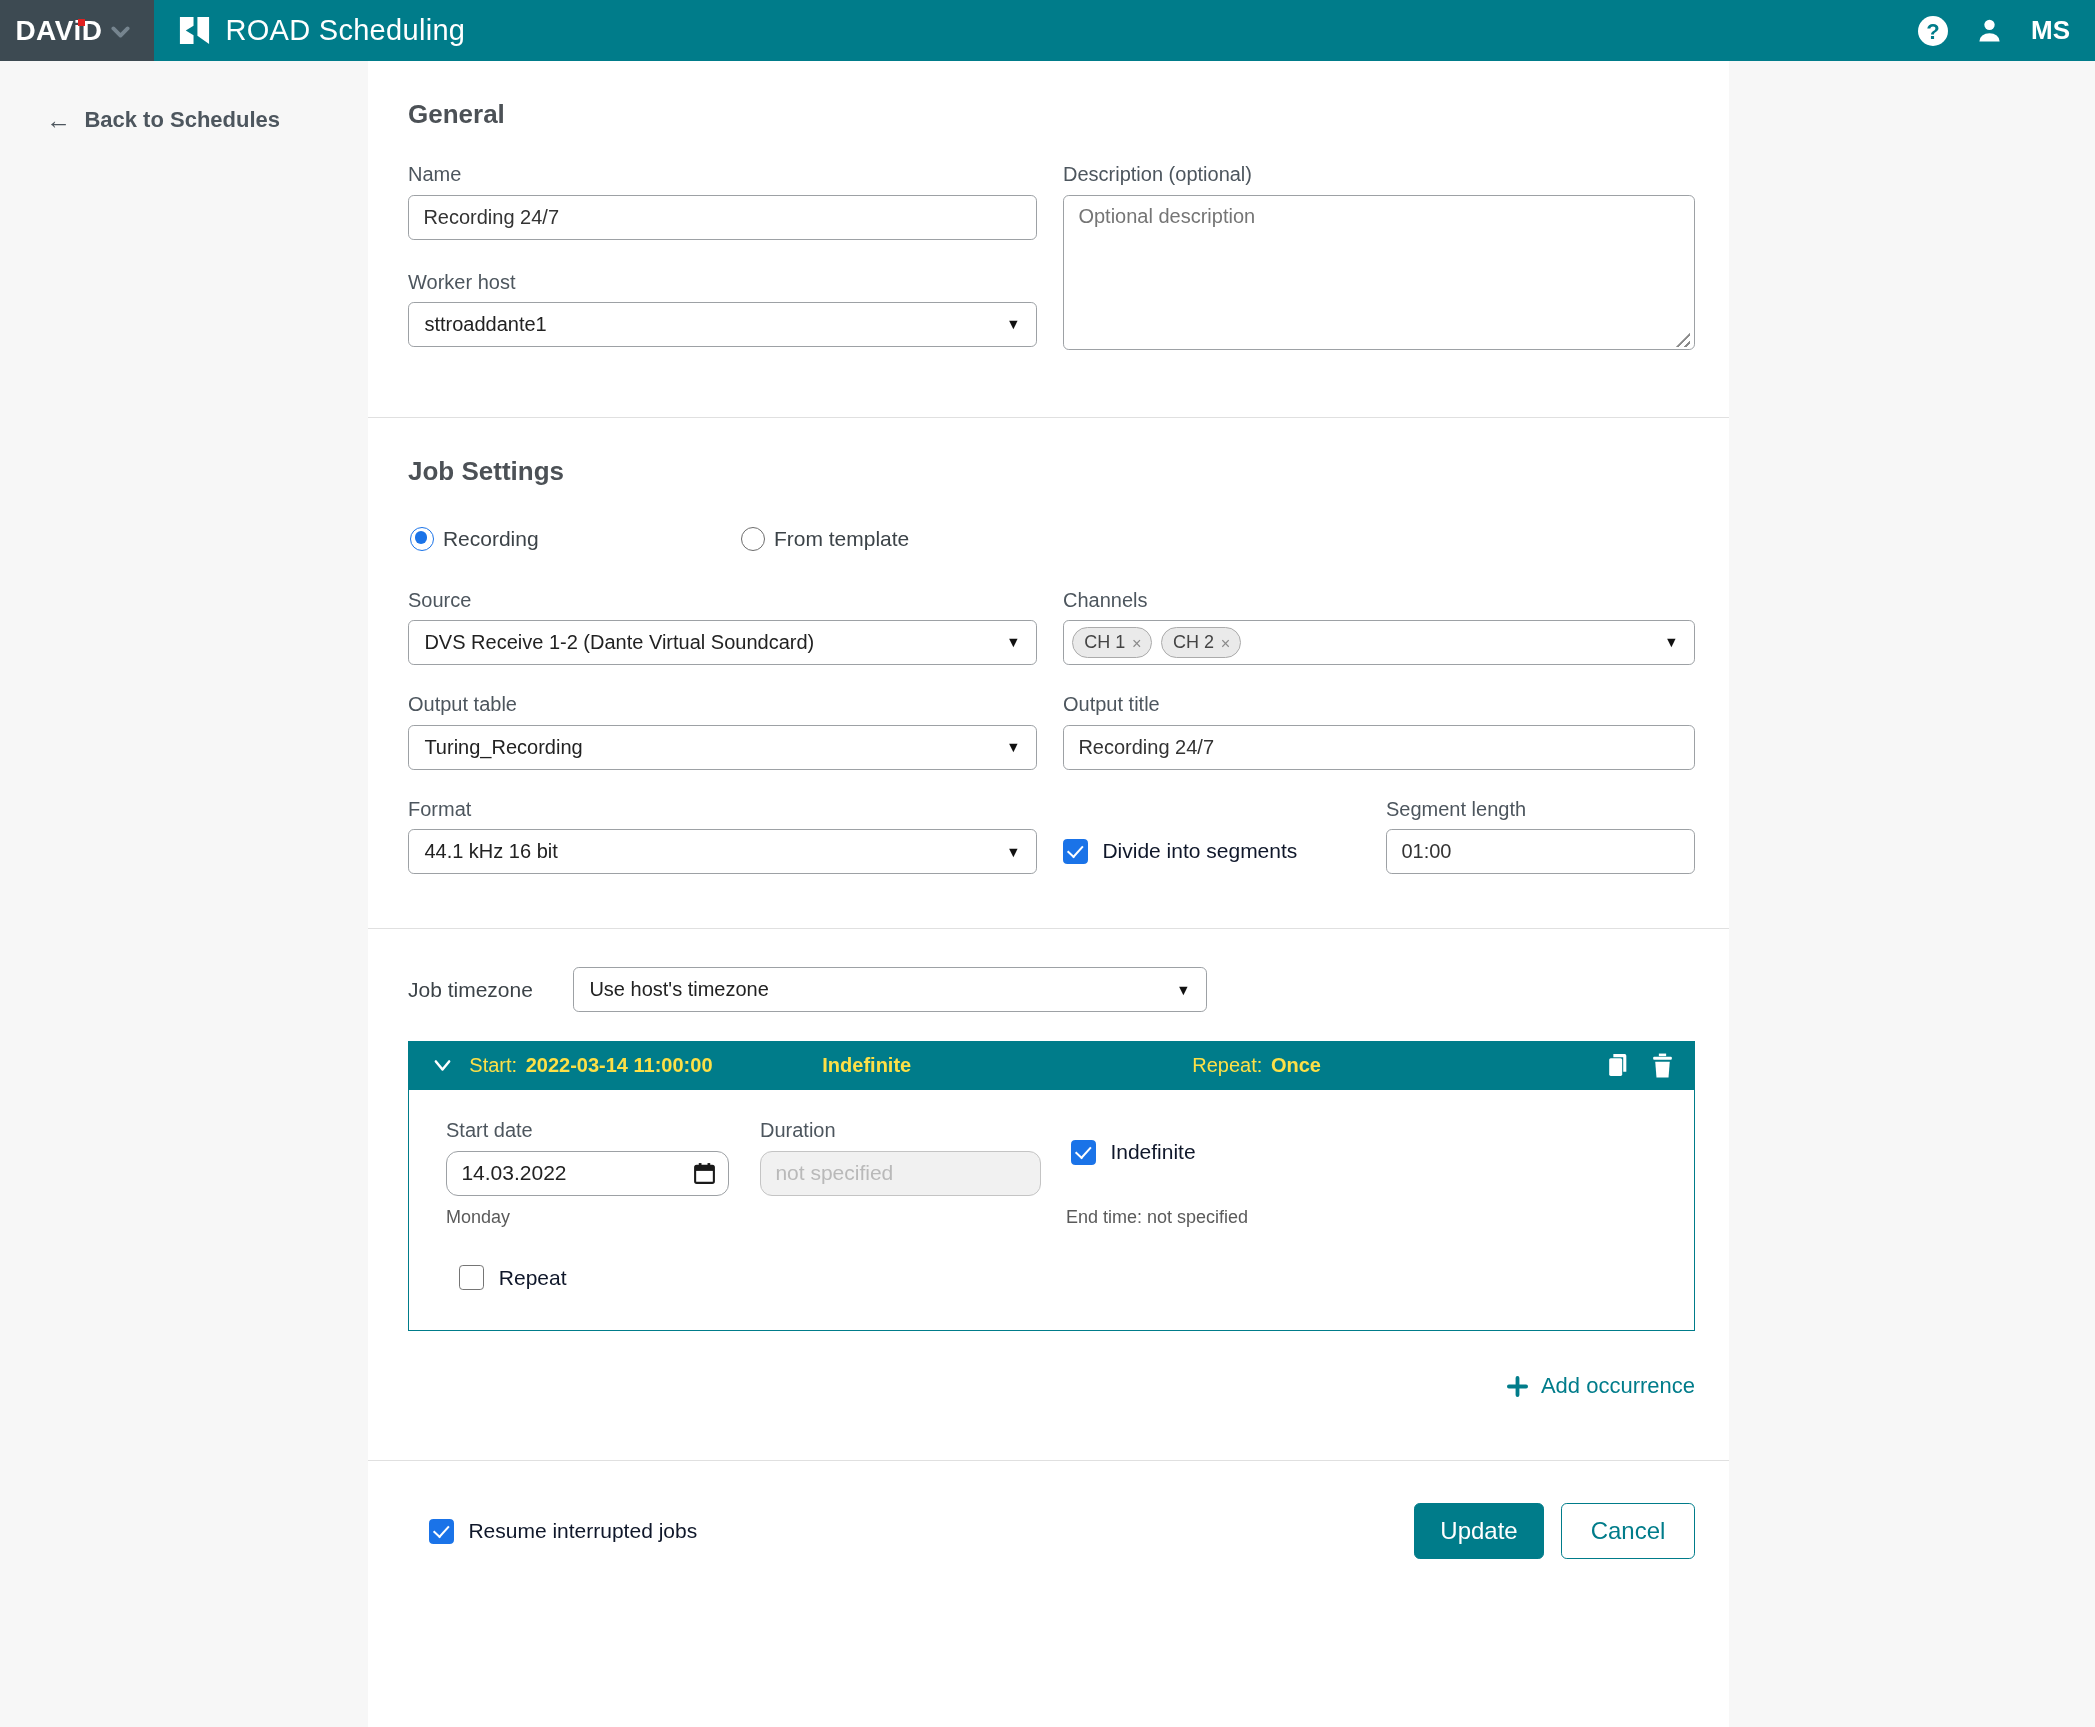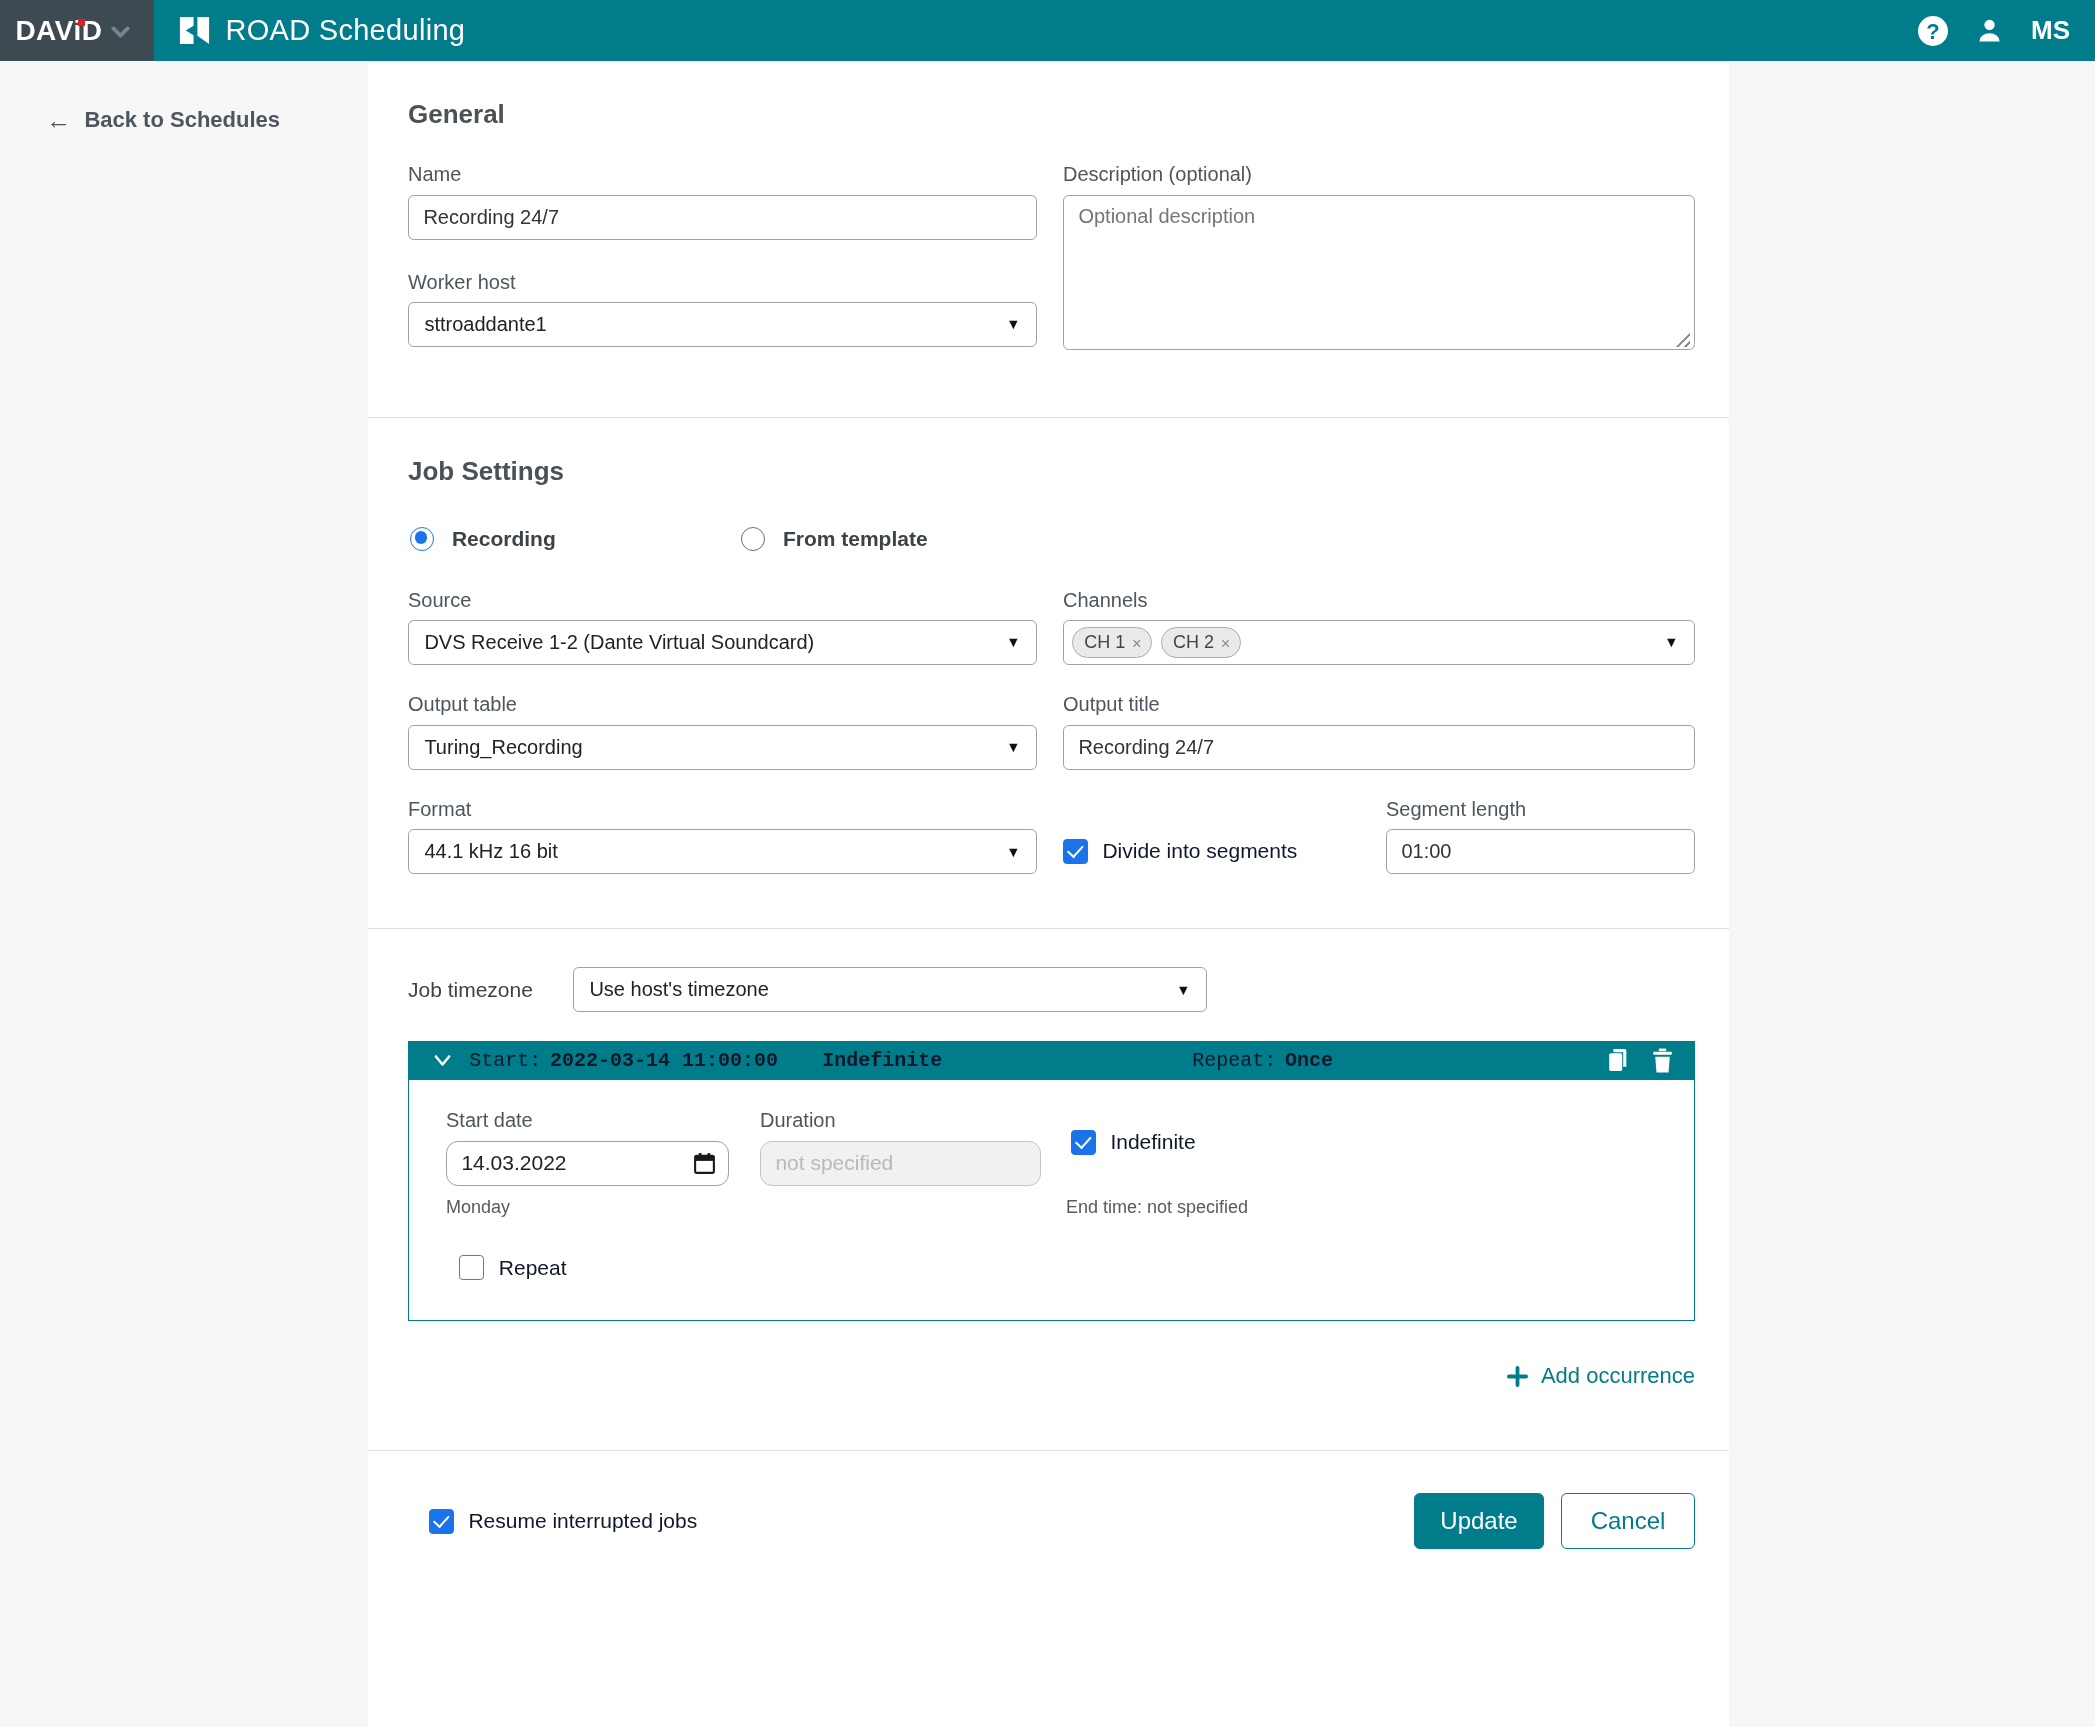--- a/index.html
+++ b/index.html
@@ -113,21 +113,21 @@
   }
   .chip{
     display:inline-flex;align-items:center;gap:6.7px;
     background:#eaeaea;border:1px solid #ababab;border-radius:15.4px;
     height:31px;padding:0 9.6px 0 11.5px;font-size:18px;color:#444;
   }
   .chip-x{font-size:16.3px;color:#8a8a8a;cursor:pointer;line-height:1;}
 
   
   .radio-row{display:flex;align-items:center;margin:40px 0 38px 1.9px;}
-  .radio-group{display:flex;align-items:flex-end;gap:18px;cursor:pointer;font-weight:bold;}
+  .radio-group{display:flex;align-items:flex-end;gap:9px;cursor:pointer;}
   .radio-group.first{width:331px;}
   .radio{
     width:24px;height:24px;border-radius:50%;border:1.9px solid #6d6d6d;background:#fff;
     position:relative;flex:0 0 auto;
   }
   .radio.selected{border-color:var(--blue);}
   .radio.selected::after{
     content:"";position:absolute;left:3.8px;top:3.8px;width:12.5px;height:12.5px;border-radius:50%;
     background:var(--blue);
   }
@@ -153,22 +153,22 @@
   .divide-group{width:323px;flex:0 0 auto;padding-bottom:10.6px;}
   .segment-block{width:309px;flex:0 0 auto;}
 
   
   .tz-row{display:flex;align-items:center;margin-bottom:29px;}
   .tz-label{font-size:21px;color:#3c4348;width:165px;flex:0 0 auto;}
   .tz-select{width:634px;}
 
   .occ-card{width:1287px;}
   .occ-header{
-    height:39px;background:var(--teal);color:#0f172a;display:flex;align-items:center;
-    padding:0 21px 0 25px;cursor:pointer;font-family:Liberation Mono, monospace;
+    height:49px;background:var(--teal);color:#fde047;display:flex;align-items:center;
+    padding:0 21px 0 25px;cursor:pointer;
   }
   .occ-chevron{display:inline-flex;margin-right:17.3px;}
   .occ-start{width:353px;flex:0 0 auto;font-size:20px;display:inline-flex;gap:8.6px;}
   .occ-indef{width:370px;flex:0 0 auto;font-size:20px;font-weight:bold;}
   .occ-repeat{flex:1;font-size:20px;display:inline-flex;gap:8.6px;}
   .occ-icons{display:flex;align-items:center;gap:21px;}
   .occ-icon{display:inline-flex;cursor:pointer;}
   .occ-body{
     border:1px solid var(--teal);border-top:none;
     padding:29px 29px 40px 37px;

